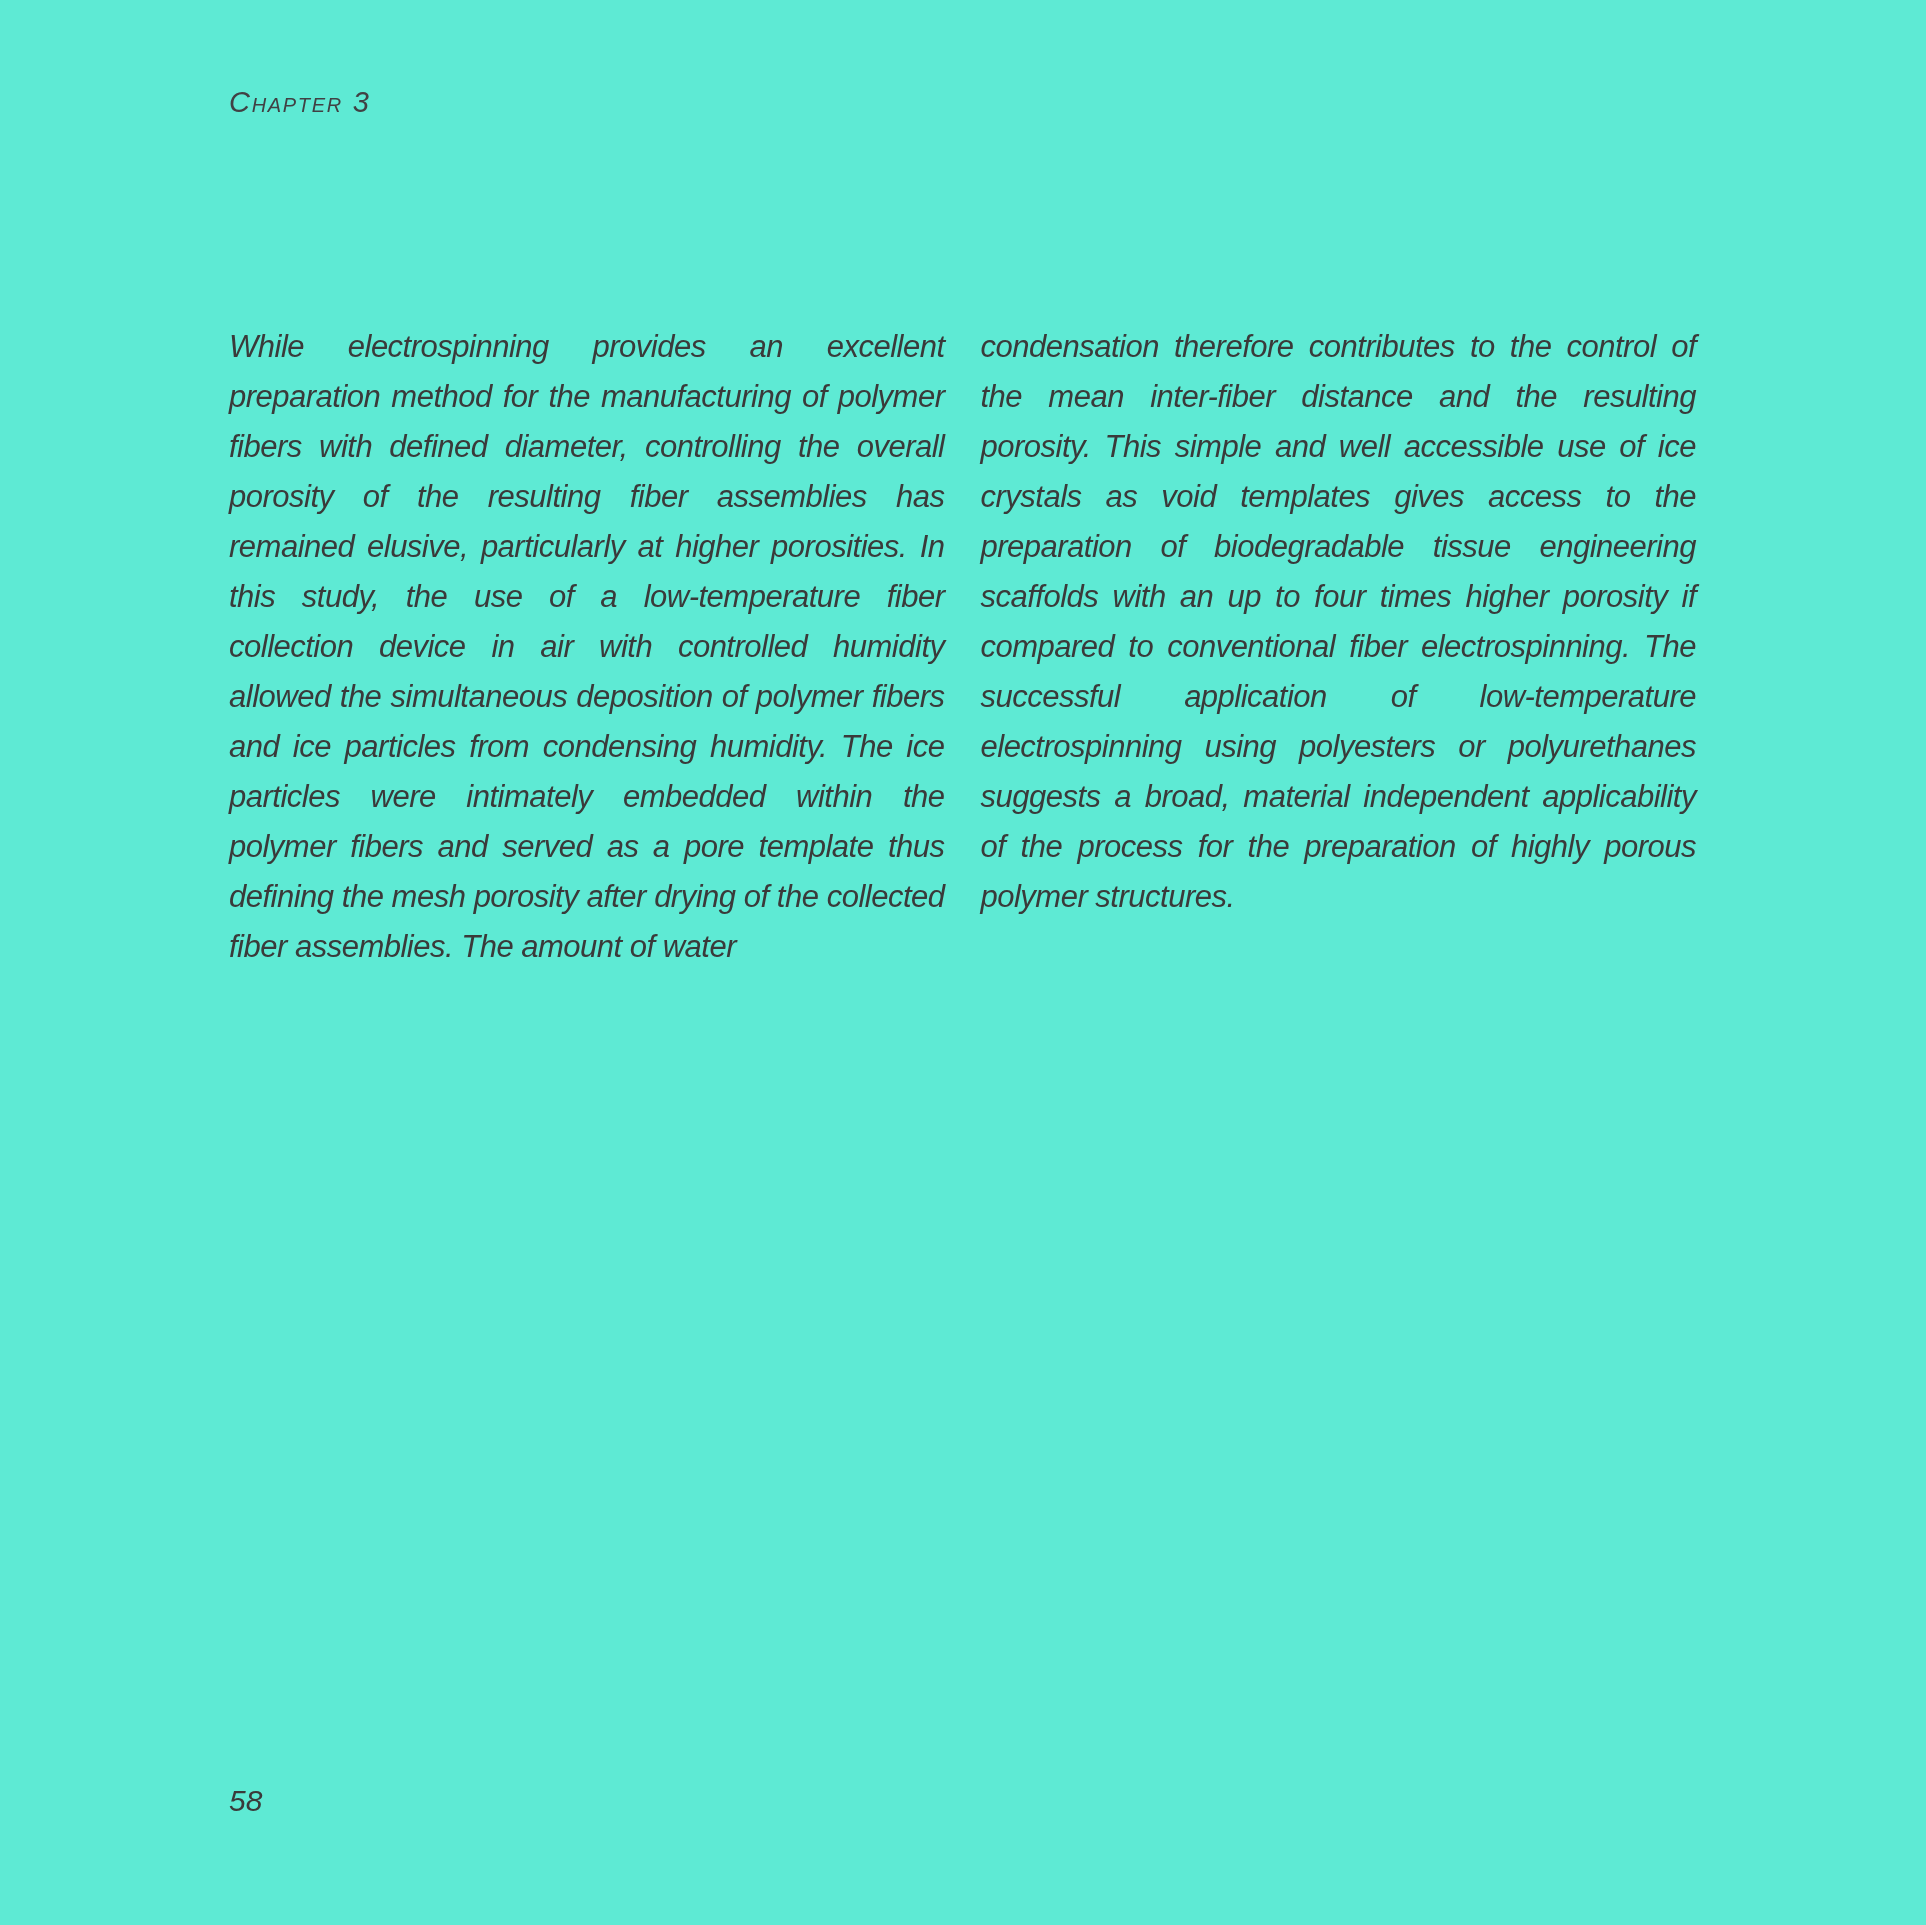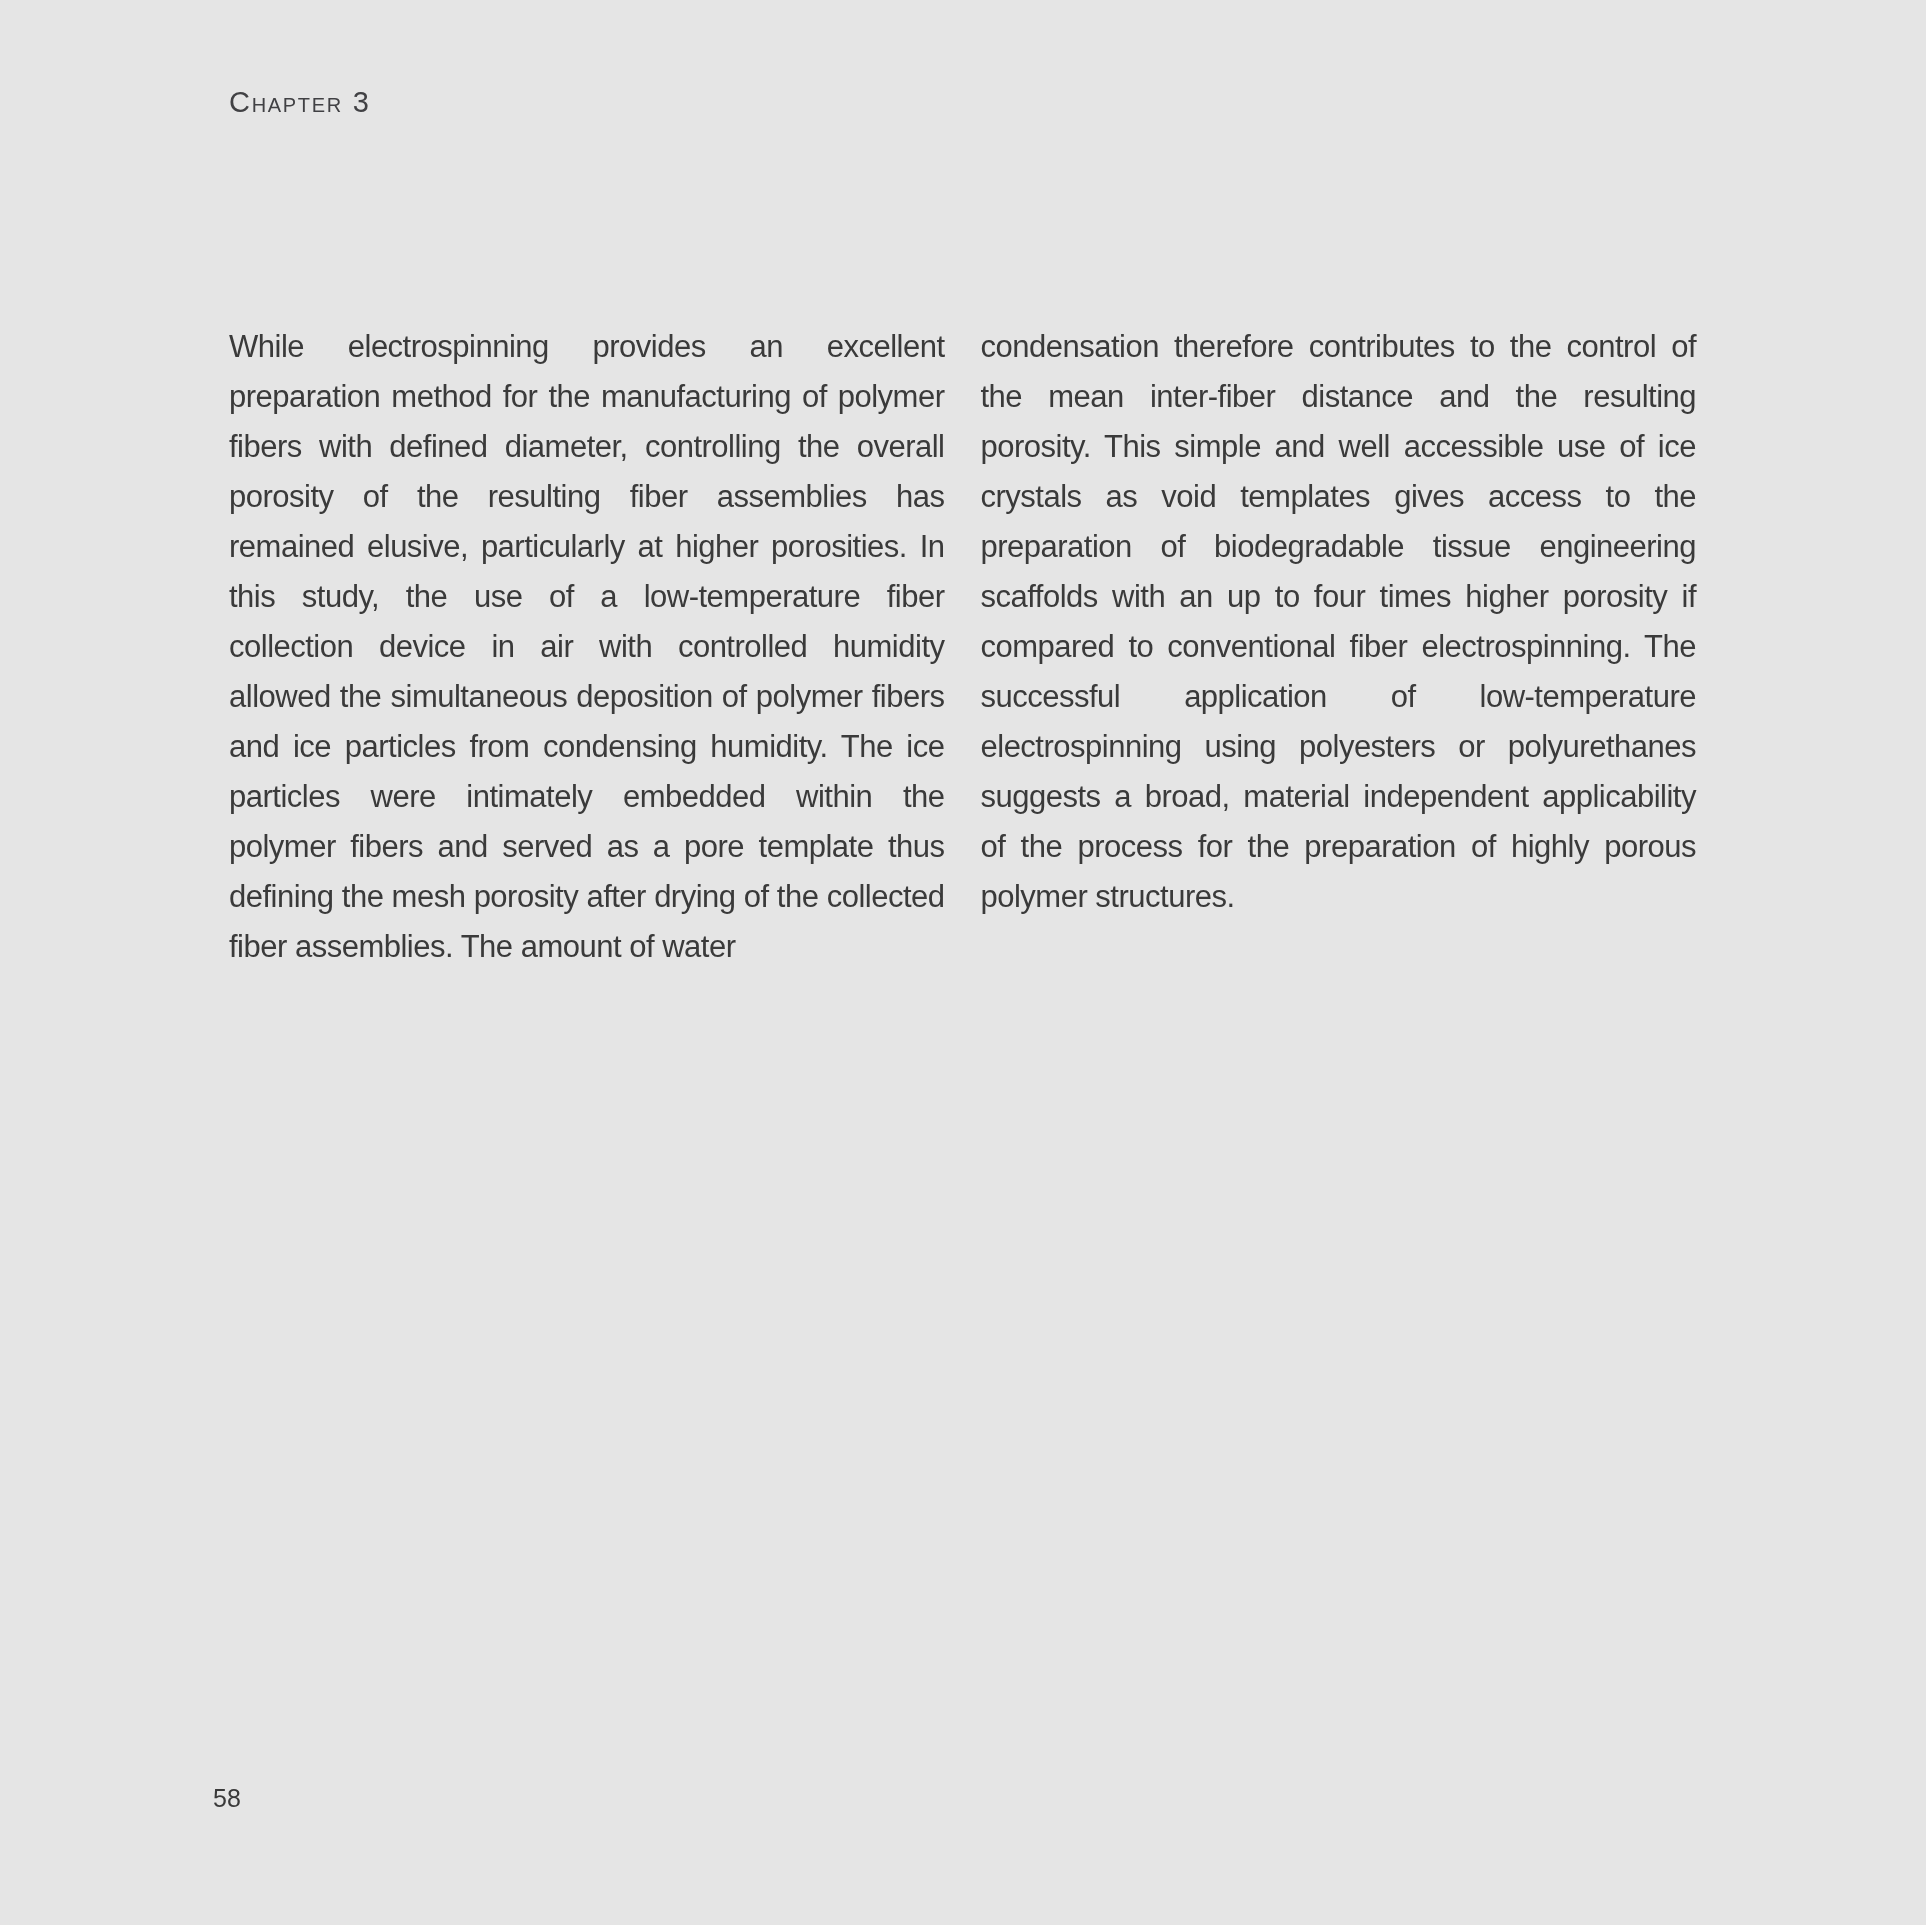--- a/index.html
+++ b/index.html
@@ -11,21 +11,22 @@
     width: 1926px;
     height: 1925px;
     position: relative;
     font-family: "Liberation Sans", sans-serif;
     color: #3a3a3a;
     overflow: hidden;
   }
   .page {
     position: absolute;
     inset: 0;
-    background: #e5e5e5;
+    background: #5eead4;
+    font-style: italic;
   }
   .running-header {
     position: absolute;
     left: 229px;
     top: 88px;
     font-size: 29px;
     line-height: 1;
     font-weight: 300;
     font-variant: small-caps;
     letter-spacing: 1.7px;
@@ -61,23 +62,23 @@
     font-size: 31px;
     line-height: 50px;
     font-weight: 300;
     letter-spacing: -0.5px;
     color: #3a3a3a;
     text-align: justify;
     text-justify: inter-word;
   }
   .page-number {
     position: absolute;
-    left: 213px;
+    left: 229px;
     top: 1786px;
-    font-size: 25px;
+    font-size: 30px;
     line-height: 1;
     font-weight: 300;
     color: #3a3a3a;
   }
 </style>
 </head>
 <body>
 
 <div class="page">
 

